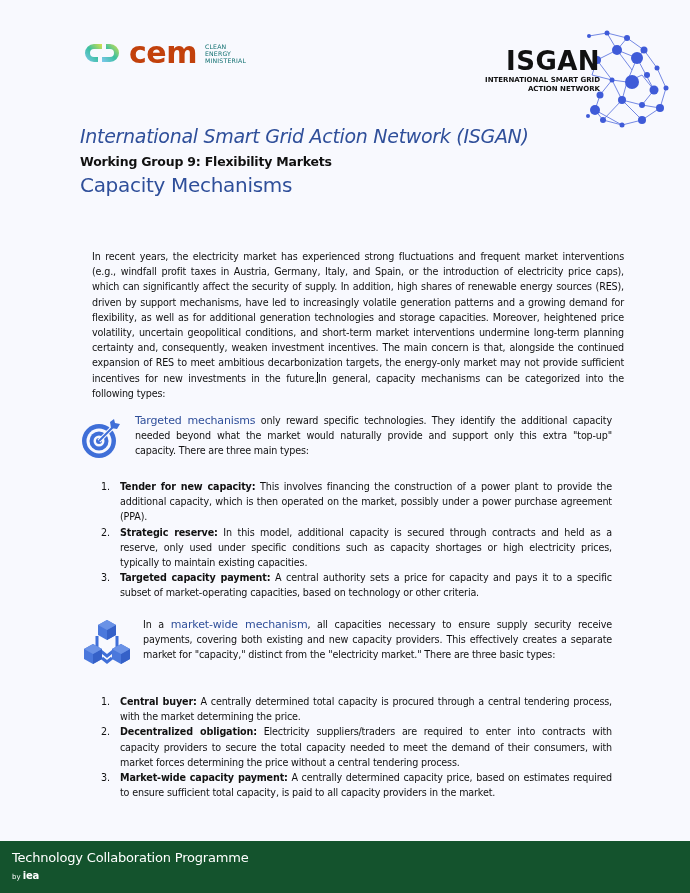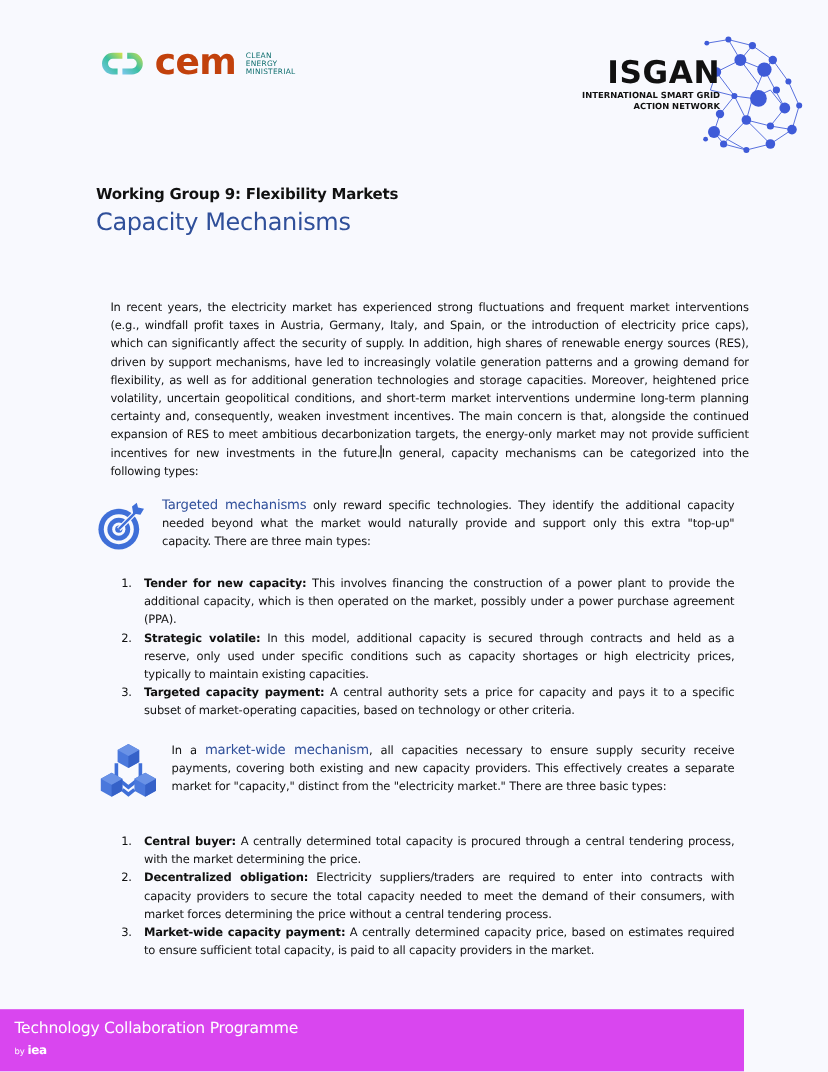--- a/index.html
+++ b/index.html
@@ -49,21 +49,21 @@
     position: absolute; margin: 0; padding: 0; list-style: none;
     font-family: "DejaVu Sans", sans-serif; font-size: 9.6px; line-height: 15.2px;
     color: #111; letter-spacing: -0.15px;
   }
   ol.list li { position: relative; padding-left: 19px; text-align: justify; }
   ol.list li .num { position: absolute; left: 0; top: 0; }
   ol.list li b { font-weight: bold; }
   .list-targeted { left: 101px; top: 479px; width: 511px; }
   .list-market { left: 101px; top: 694px; width: 511px; }
 
-  .footer { position: absolute; left: 0; top: 841px; width: 620px; height: 52px; background: #d946ef; }
+  .footer { position: absolute; left: 0; top: 841px; width: 690px; height: 52px; background: #14532d; }
   .footer-title { position: absolute; left: 12px; top: 9px; font-family: "DejaVu Sans", sans-serif; font-size: 13px; color: #fff; letter-spacing: -0.2px; }
   .footer-by { position: absolute; left: 12px; top: 29px; font-family: "DejaVu Sans", sans-serif; font-size: 7px; color: #fff; }
   .footer-by .iea { font-weight: bold; font-size: 10px; letter-spacing: -0.3px; }
 </style>
 </head>
 <body>
 
 <div class="page">
 
   <div class="cem-logo">
@@ -117,20 +117,21 @@
         <circle cx="106" cy="96" r="2"></circle>
       </g>
     </svg>
     <div class="isgan-word">ISGAN</div>
     <div class="isgan-sub">
       <div>INTERNATIONAL SMART GRID</div>
       <div>ACTION NETWORK</div>
     </div>
   </div>
 
+  <div class="title-main">International Smart Grid Action Network (ISGAN)</div>
   <div class="title-wg">Working Group 9: Flexibility Markets</div>
   <div class="title-doc">Capacity Mechanisms</div>
 
   <p class="para intro" style="margin:12px;">
     <span>In recent years, the electricity market has experienced strong fluctuations and frequent market interventions (e.g., windfall profit taxes in Austria, Germany, Italy, and Spain, or the introduction of electricity price caps), which can significantly affect the security of supply. In addition, high shares of renewable energy sources (RES), driven by support mechanisms, have led to increasingly volatile generation patterns and a growing demand for flexibility, as well as for additional generation technologies and storage capacities. Moreover, heightened price volatility, uncertain geopolitical conditions, and short-term market interventions undermine long-term planning certainty and, consequently, weaken investment incentives. The main concern is that, alongside the continued expansion of RES to meet ambitious decarbonization targets, the energy-only market may not provide sufficient incentives for new investments in the future.</span><span class="cursor"></span><span>In general, capacity mechanisms can be categorized into the following types:</span>
   </p>
 
   <svg class="icon targeted-icon" viewBox="0 0 42 42">
     <circle cx="19" cy="23" r="17" fill="#3f6fd8"></circle>
     <circle cx="19" cy="23" r="12.5" fill="#f8f9fe"></circle>
@@ -140,21 +141,21 @@
     <line x1="19" y1="23" x2="33" y2="9" stroke="#f8f9fe" stroke-width="4"></line>
     <line x1="19" y1="23" x2="33" y2="9" stroke="#3f6fd8" stroke-width="2"></line>
     <path d="M30 4 L31 10 L37 11 L40 6 L35 5 L34 1 Z" fill="#3f6fd8"></path>
   </svg>
   <p class="para targeted-text" style="margin:0;">
     <span class="hl">Targeted mechanisms</span><span> only reward specific technologies. They identify the additional capacity needed beyond what the market would naturally provide and support only this extra "top-up" capacity. There are three main types:</span>
   </p>
 
   <ol class="list list-targeted">
     <li><span class="num">1.</span><b>Tender for new capacity:</b><span> This involves financing the construction of a power plant to provide the additional capacity, which is then operated on the market, possibly under a power purchase agreement (PPA).</span></li>
-    <li><span class="num">2.</span><b>Strategic volatile:</b><span> In this model, additional capacity is secured through contracts and held as a reserve, only used under specific conditions such as capacity shortages or high electricity prices, typically to maintain existing capacities.</span></li>
+    <li><span class="num">2.</span><b>Strategic reserve:</b><span> In this model, additional capacity is secured through contracts and held as a reserve, only used under specific conditions such as capacity shortages or high electricity prices, typically to maintain existing capacities.</span></li>
     <li><span class="num">3.</span><b>Targeted capacity payment:</b><span> A central authority sets a price for capacity and pays it to a specific subset of market-operating capacities, based on technology or other criteria.</span></li>
   </ol>
 
   <svg class="icon market-icon" viewBox="0 0 50 50">
     <path d="M15 18 L15 30 L25 38 L35 30 L35 18" fill="none" stroke="#3f6fd8" stroke-width="3"></path>
     <g>
       <path d="M25 2 L34 7 L34 17 L25 22 L16 17 L16 7 Z" fill="#4a78dc"></path>
       <path d="M25 12 L34 7 L34 17 L25 22 Z" fill="#3561c8"></path>
       <path d="M25 12 L16 7 L25 2 L34 7 Z" fill="#6a92e6"></path>
     </g>

